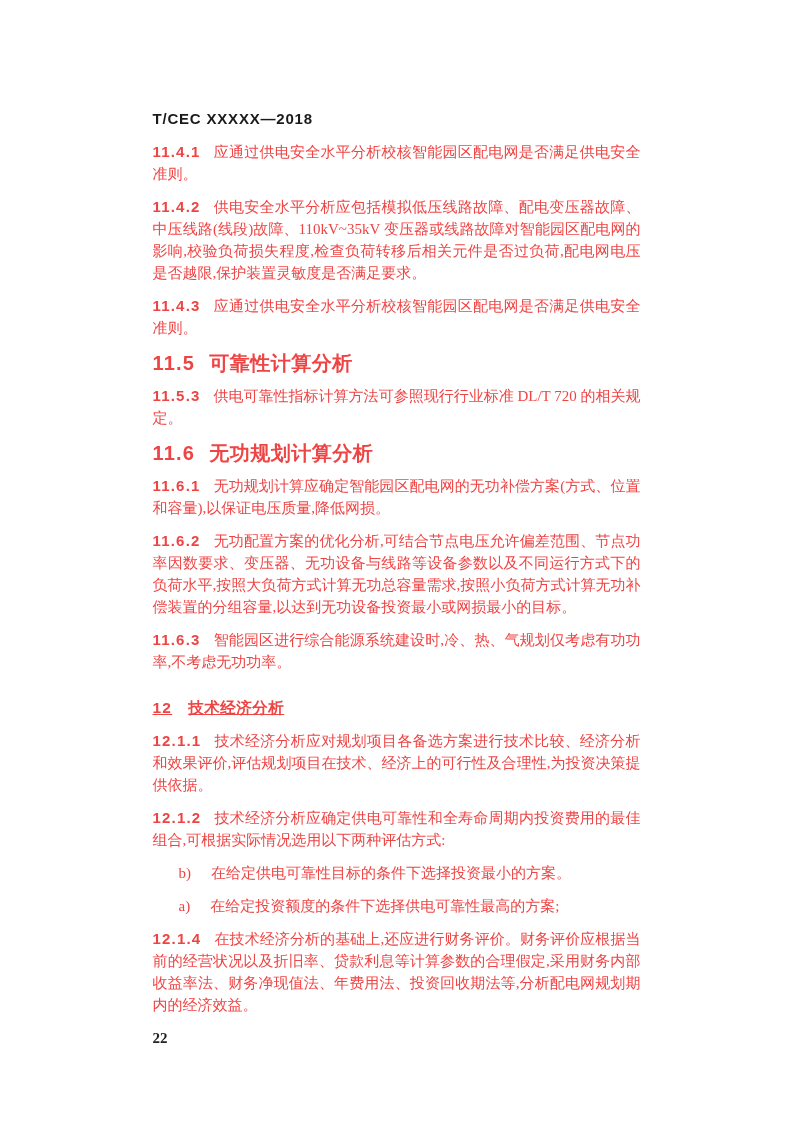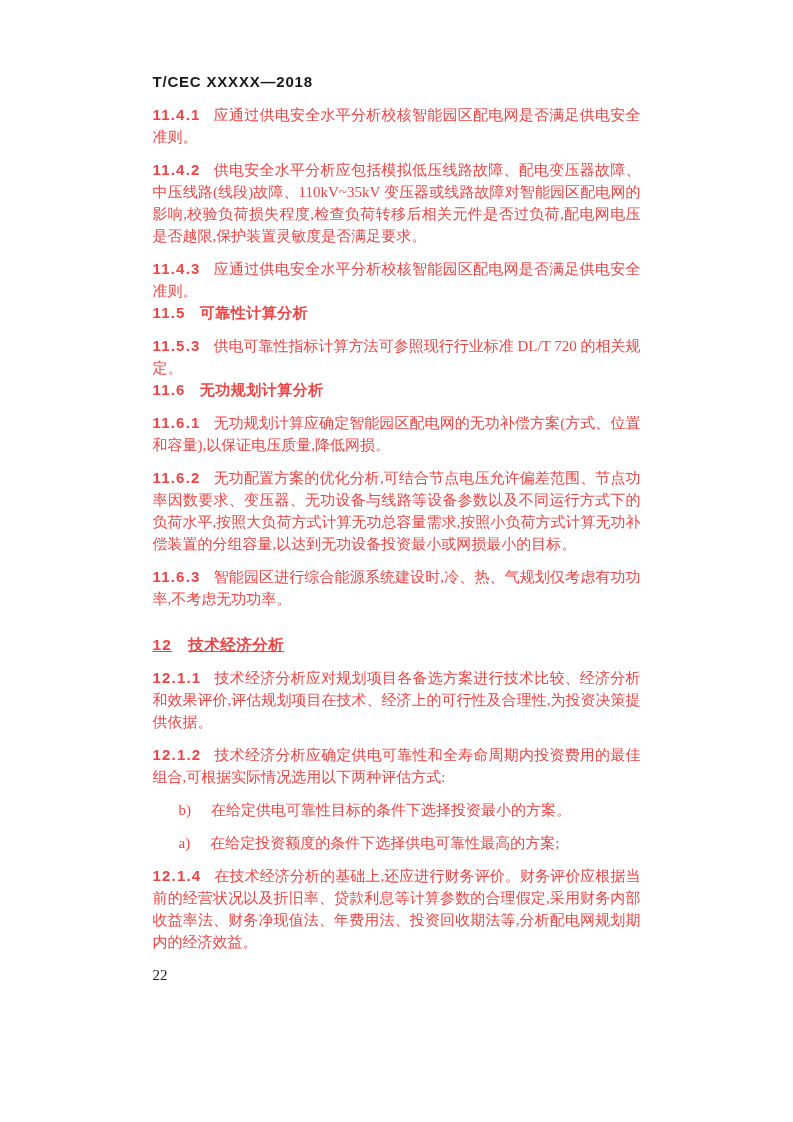--- a/index.html
+++ b/index.html
@@ -3,21 +3,21 @@
 <meta charset="utf-8">
 <style>
   html, body { margin: 0; padding: 0; background: #ffffff; }
   .page {
     position: relative;
     width: 638px;
     height: 1122px;
     margin: 0 auto;
     background: #ffffff;
     box-sizing: border-box;
-    padding: 71px 75px 0 75px;
+    padding: 108px 75px 0 75px;
     color: #1f1f1f;
     overflow: hidden;
   }
   .header {
     font-family: "Liberation Sans", sans-serif;
     font-weight: 700;
     font-size: 15px;
     line-height: 22px;
     letter-spacing: 0.8px;
     margin-bottom: 10px;
@@ -34,22 +34,22 @@
   .para .num {
     font-family: "Liberation Sans", sans-serif;
     font-weight: 700;
     letter-spacing: 1.2px;
     margin-right: 13px;
     white-space: nowrap;
   }
   .para.heading {
     font-family: "Liberation Sans", sans-serif;
     font-weight: 700;
-    font-size: 15px;
-    margin-top: 0;
+    font-size: 20px;
+    margin-top: 13px;
     letter-spacing: 0.5px;
   }
   .para.heading .num { margin-right: 14px; }
   .para.chapter {
     font-family: "Liberation Sans", sans-serif;
     font-weight: 700;
     font-size: 15.5px;
     margin-top: 24px;
     margin-bottom: 4px;
     letter-spacing: 0.5px;
@@ -65,20 +65,21 @@
     font-weight: 400;
     letter-spacing: 0;
     margin-right: 20px;
   }
   .page-number {
     font-family: "Liberation Serif", serif;
     font-size: 15px;
     line-height: 22px;
     margin-top: 11px;
     color: #222222;
+    font-weight: bold;
   }
 </style>
 </head>
 <body>
 
 <div class="page">
   <div class="header">T/CEC XXXXX—2018</div>
   <div class="content" id="content">
       <p class="para clause"><span class="num">11.4.1</span><span class="txt">应通过供电安全水平分析校核智能园区配电网是否满足供电安全准则。</span></p>
       <p class="para clause"><span class="num">11.4.2</span><span class="txt">供电安全水平分析应包括模拟低压线路故障、配电变压器故障、中压线路(线段)故障、110kV~35kV 变压器或线路故障对智能园区配电网的影响,校验负荷损失程度,检查负荷转移后相关元件是否过负荷,配电网电压是否越限,保护装置灵敏度是否满足要求。</span></p>

